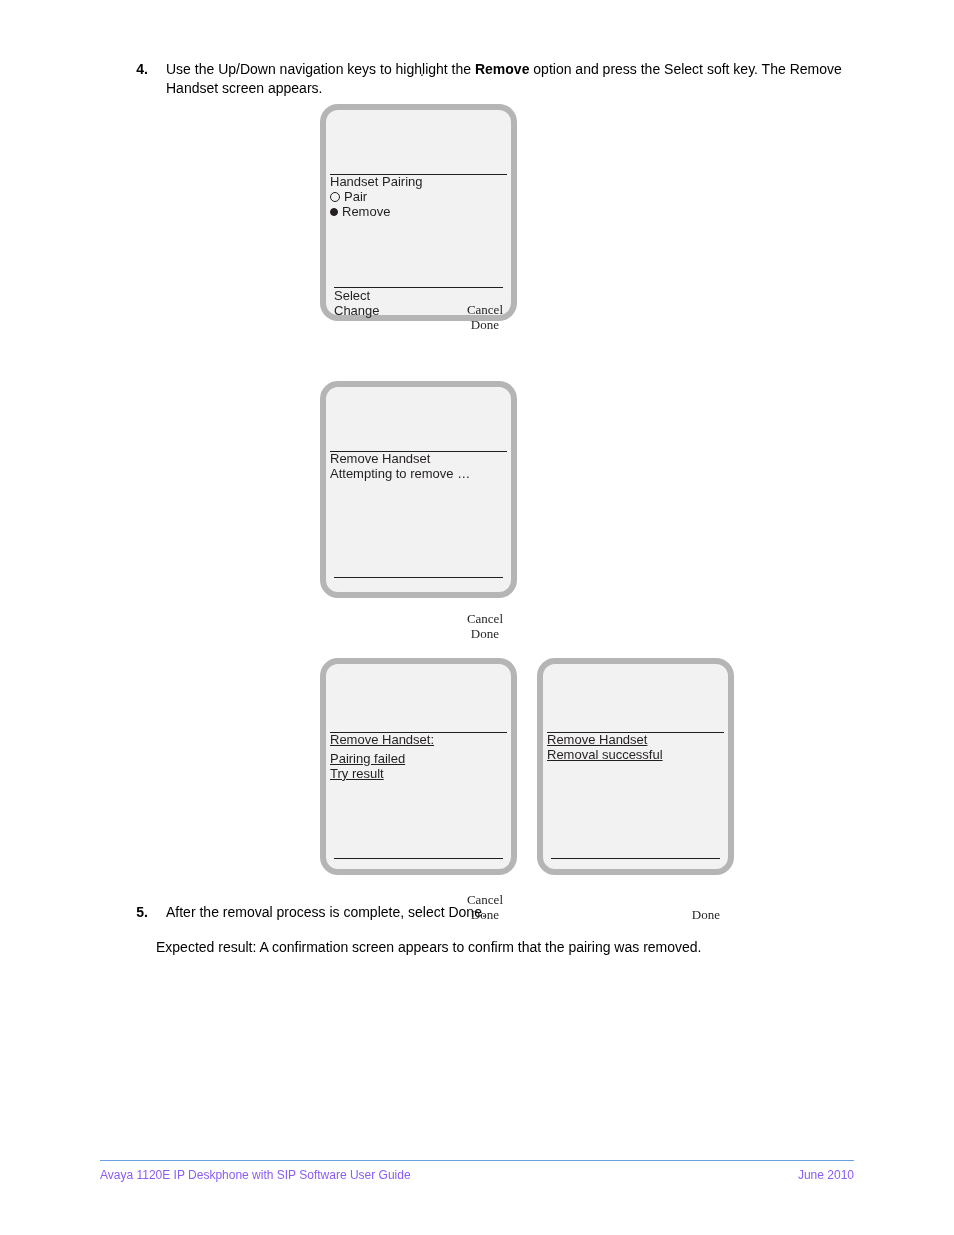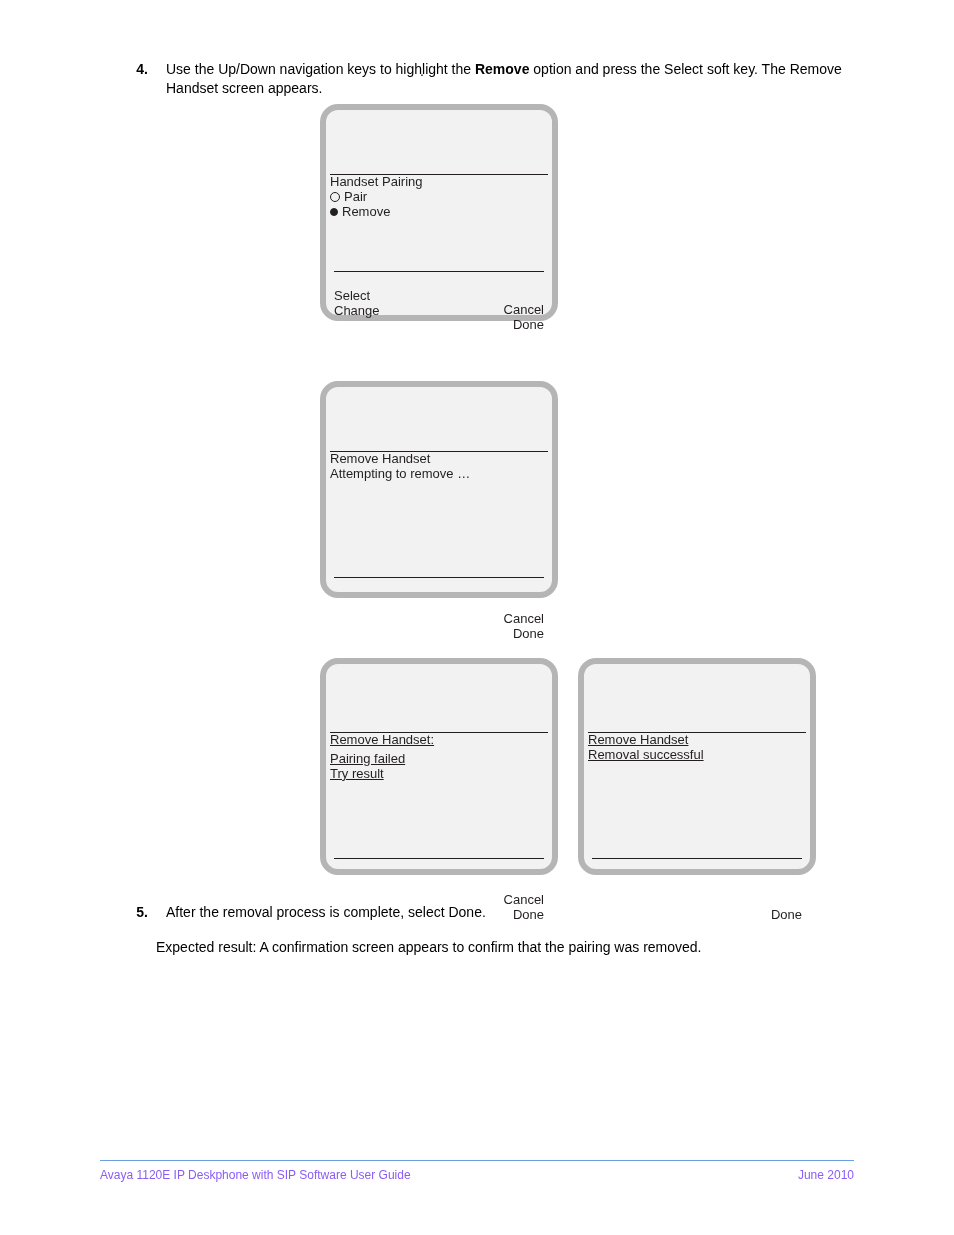--- a/index.html
+++ b/index.html
@@ -34,21 +34,21 @@
   .step-body .bold { font-weight: bold; }
   .indented {
     margin-left: 36px;
   }
   .screen-row {
     display: flex;
     gap: 20px;
     margin: 6px 0 14px 200px;
   }
   .screen {
-    width: 238px;
+    width: 197px;
     height: 217px;
     border: 6px solid #B5B5B5;
     border-radius: 18px;
     background: #F2F2F2;
     padding: 6px 4px 2px 4px;
     position: relative;
     font-size: 13px;
     color: #231F20;
   }
   .screen-inner {
@@ -80,24 +80,24 @@
     border: 1.5px solid #231F20;
     background: #231F20;
     border-radius: 50%;
   }
   .footer-area {
     border-top: 1px solid #231F20;
     display: flex;
     justify-content: space-between;
     align-items: flex-start;
     line-height: 1.15;
-    padding-top: 17px;
+    padding-top: 1px;
   }
   .footer-area .col { display: flex; flex-direction: column; }
-  .footer-area .right { text-align: right; }
+  .footer-area .right { text-align: center; font-family: Liberation Serif, serif; }
   .footer-area.no-top { border-top: none; }
   .screen .footer-area { position: absolute; left:4px; right:4px; }
   .bottom-rule {
     position: absolute;
     left: 100px;
     right: 100px;
     top: 1160px;
     border-top: 1px solid #6aa0de;
   }
   .page-footer {

